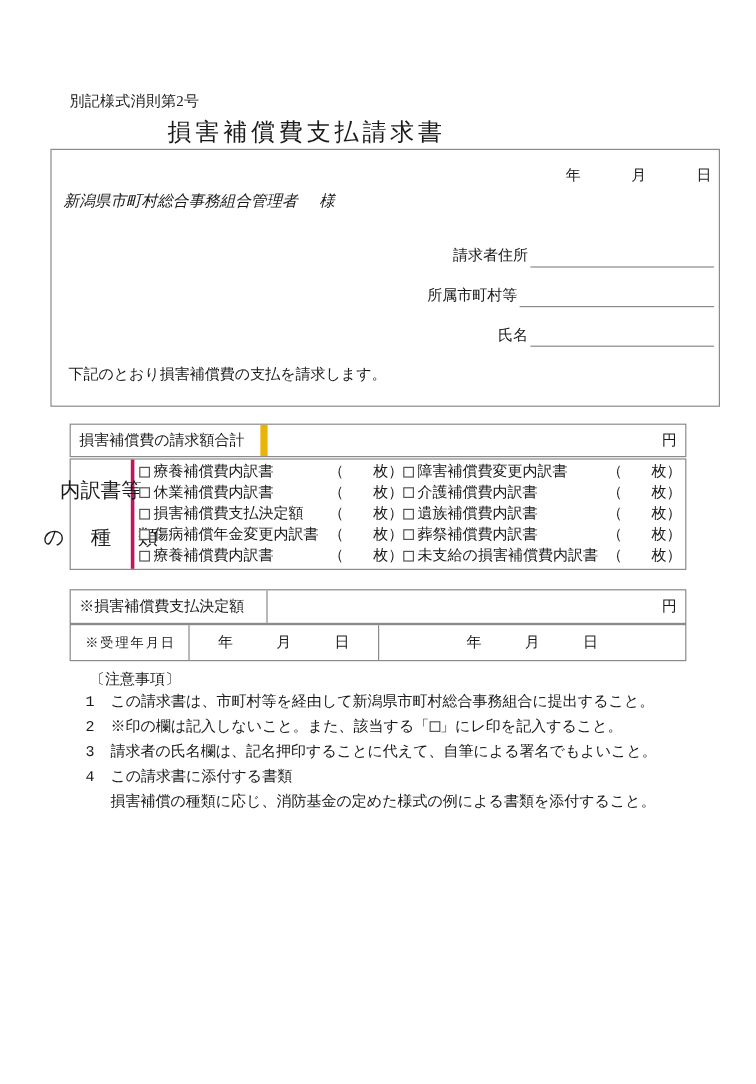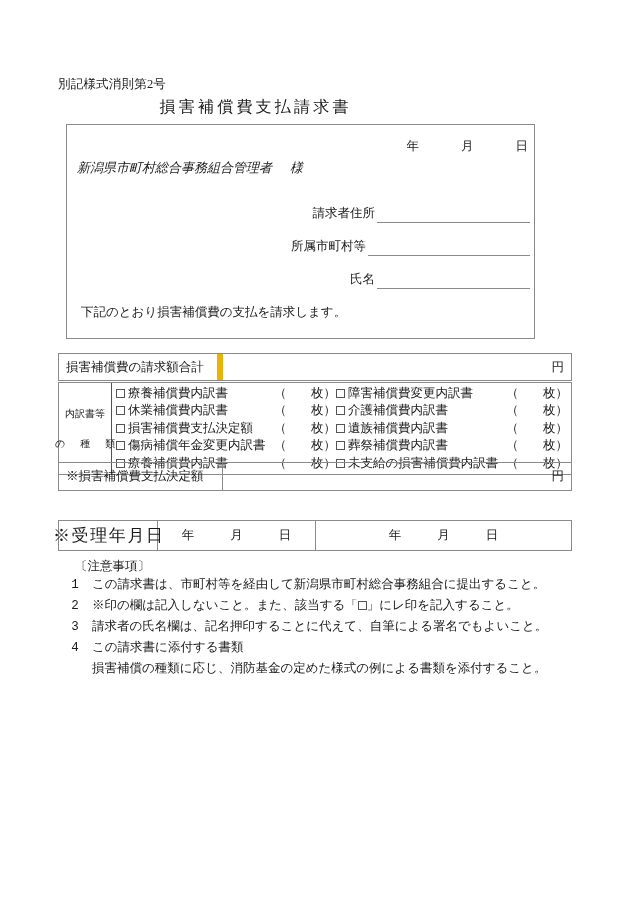--- a/index.html
+++ b/index.html
@@ -33,32 +33,32 @@
     white-space: nowrap;
   }
 
   
   .doc-title {
     position: absolute;
     left: 0;
     top: 97px;
     width: 508px;
     text-align: center;
-    font-size: 16px;
+    font-size: 20px;
     letter-spacing: 3.2px;
     text-indent: 3.2px;
     white-space: nowrap;
   }
 
   
   .upper-box {
     position: absolute;
-    left: 66px;
+    left: 42px;
     top: 124px;
-    width: 469px;
+    width: 558px;
     height: 215px;
     border: 1px solid #8a8a8a;
     box-sizing: border-box;
   }
   .date-line-top {
     position: absolute;
     right: 6px;
     top: 13px;
     font-size: 12.5px;
     white-space: nowrap;
@@ -140,26 +140,26 @@
     padding-right: 7px;
     font-size: 12.5px;
   }
 
   
   .breakdown-tbl { top: 382px; height: 93px; }
   .breakdown-row { display: flex; height: 100%; }
   .breakdown-label {
     width: 53px;
     box-sizing: border-box;
-    border-right: 1px solid #be185d;
+    border-right: 3px solid #be185d;
     display: flex;
     flex-direction: column;
     align-items: center;
     justify-content: center;
-    font-size: 10px;
+    font-size: 17px;
     line-height: 1.35;
     white-space: nowrap;
     gap: 16px;
   }
   .breakdown-label .l2 { letter-spacing: 2.5px; text-indent: 2.5px; }
   .breakdown-body {
     flex: 1;
     display: grid;
     grid-template-columns: 158px 22px 40px 170px 22px 40px;
     align-content: center;
@@ -178,21 +178,21 @@
     width: 9px;
     height: 9px;
     border: 1px solid #555;
     background: #fff;
     margin-right: 3px;
     vertical-align: -1px;
     box-sizing: border-box;
   }
 
   
-  .decision-tbl { top: 462px; height: 29px; }
+  .decision-tbl { top: 491px; height: 29px; }
   .decision-row { display: flex; height: 100%; }
   .decision-label {
     width: 164px;
     box-sizing: border-box;
     border-right: 1px solid #8a8a8a;
     display: flex;
     align-items: center;
     padding-left: 7px;
     font-size: 12.5px;
     white-space: nowrap;
@@ -209,21 +209,21 @@
   
   .dates-tbl { top: 520px; height: 31px; }
   .dates-row { display: flex; height: 100%; }
   .dt-label {
     width: 99px;
     box-sizing: border-box;
     border-right: 1px solid #8a8a8a;
     display: flex;
     align-items: center;
     justify-content: center;
-    font-size: 17px;
+    font-size: 11px;
     white-space: nowrap;
   }
   .dt-label .spaced { letter-spacing: 1.6px; text-indent: 1.6px; }
   .dt-value {
     width: 158px;
     box-sizing: border-box;
     border-right: 1px solid #8a8a8a;
     display: flex;
     align-items: center;
     justify-content: center;

